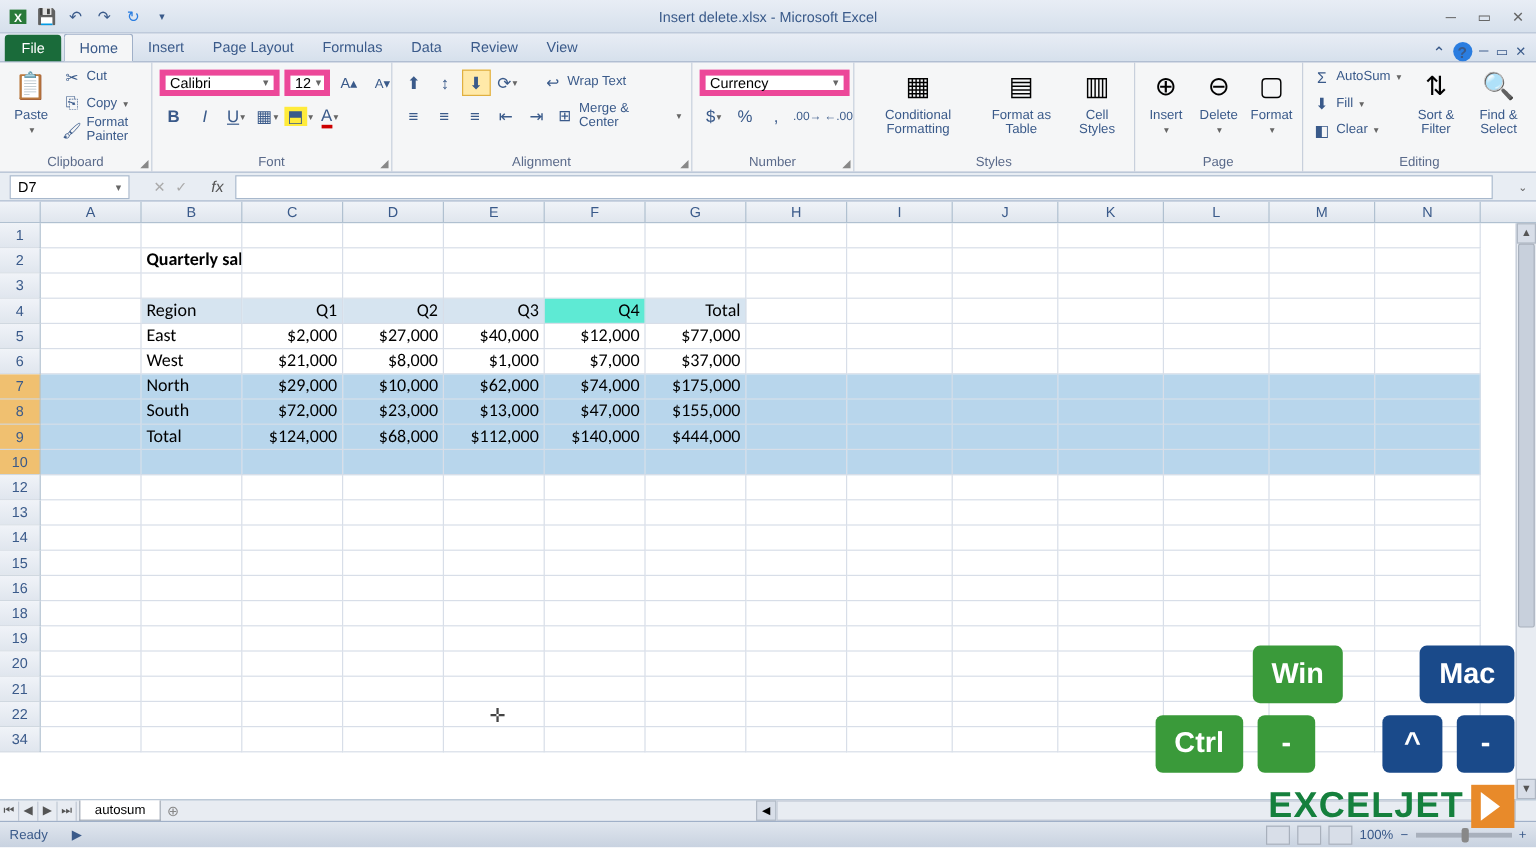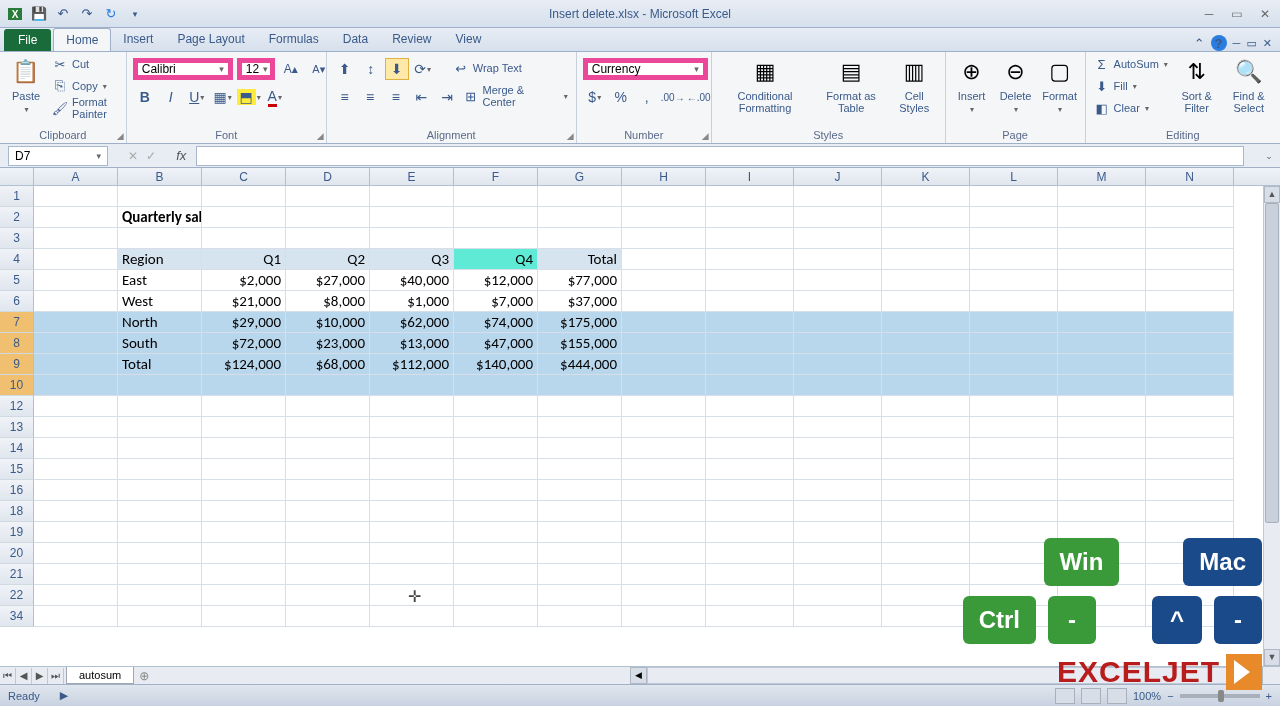--- a/index.html
+++ b/index.html
@@ -84,21 +84,21 @@
 .zoom-slider { width: 80px; height: 4px; background: #a8b0bc; position: relative; }
 .zoom-thumb { position: absolute; left: 38px; top: -4px; width: 6px; height: 12px; background: #888; border-radius: 2px; }
 
 
 .badge-overlay { position: absolute; bottom: 20px; right: 18px; pointer-events: none; }
 .badge-row { display: flex; justify-content: flex-end; gap: 12px; margin-bottom: 10px; align-items: center; }
 .badge { padding: 10px 16px; border-radius: 6px; font-size: 24px; font-weight: bold; color: #fff; }
 .badge.sm { padding: 10px 18px; font-size: 24px; min-width: 48px; text-align: center; }
 .green { background: #3a9a3a; }
 .blue { background: #1a4a8a; }
-.logo-overlay { font-size: 30px; font-weight: bold; color: #b91c1c; letter-spacing: 1px; display: flex; align-items: center; }
+.logo-overlay { font-size: 30px; font-weight: bold; color: #15803d; letter-spacing: 1px; display: flex; align-items: center; }
 .logo-mark { width: 36px; height: 36px; background: #e88a2a; margin-left: 6px; position: relative; }
 .logo-mark::after { content: ""; position: absolute; left: 8px; top: 6px; border-left: 16px solid #fff; border-top: 12px solid transparent; border-bottom: 12px solid transparent; }
 
 
 .cross-cursor { position: absolute; font-size: 16px; color: #444; }
 </style>
 </head>
 <body>
 
 <div class="titlebar">

